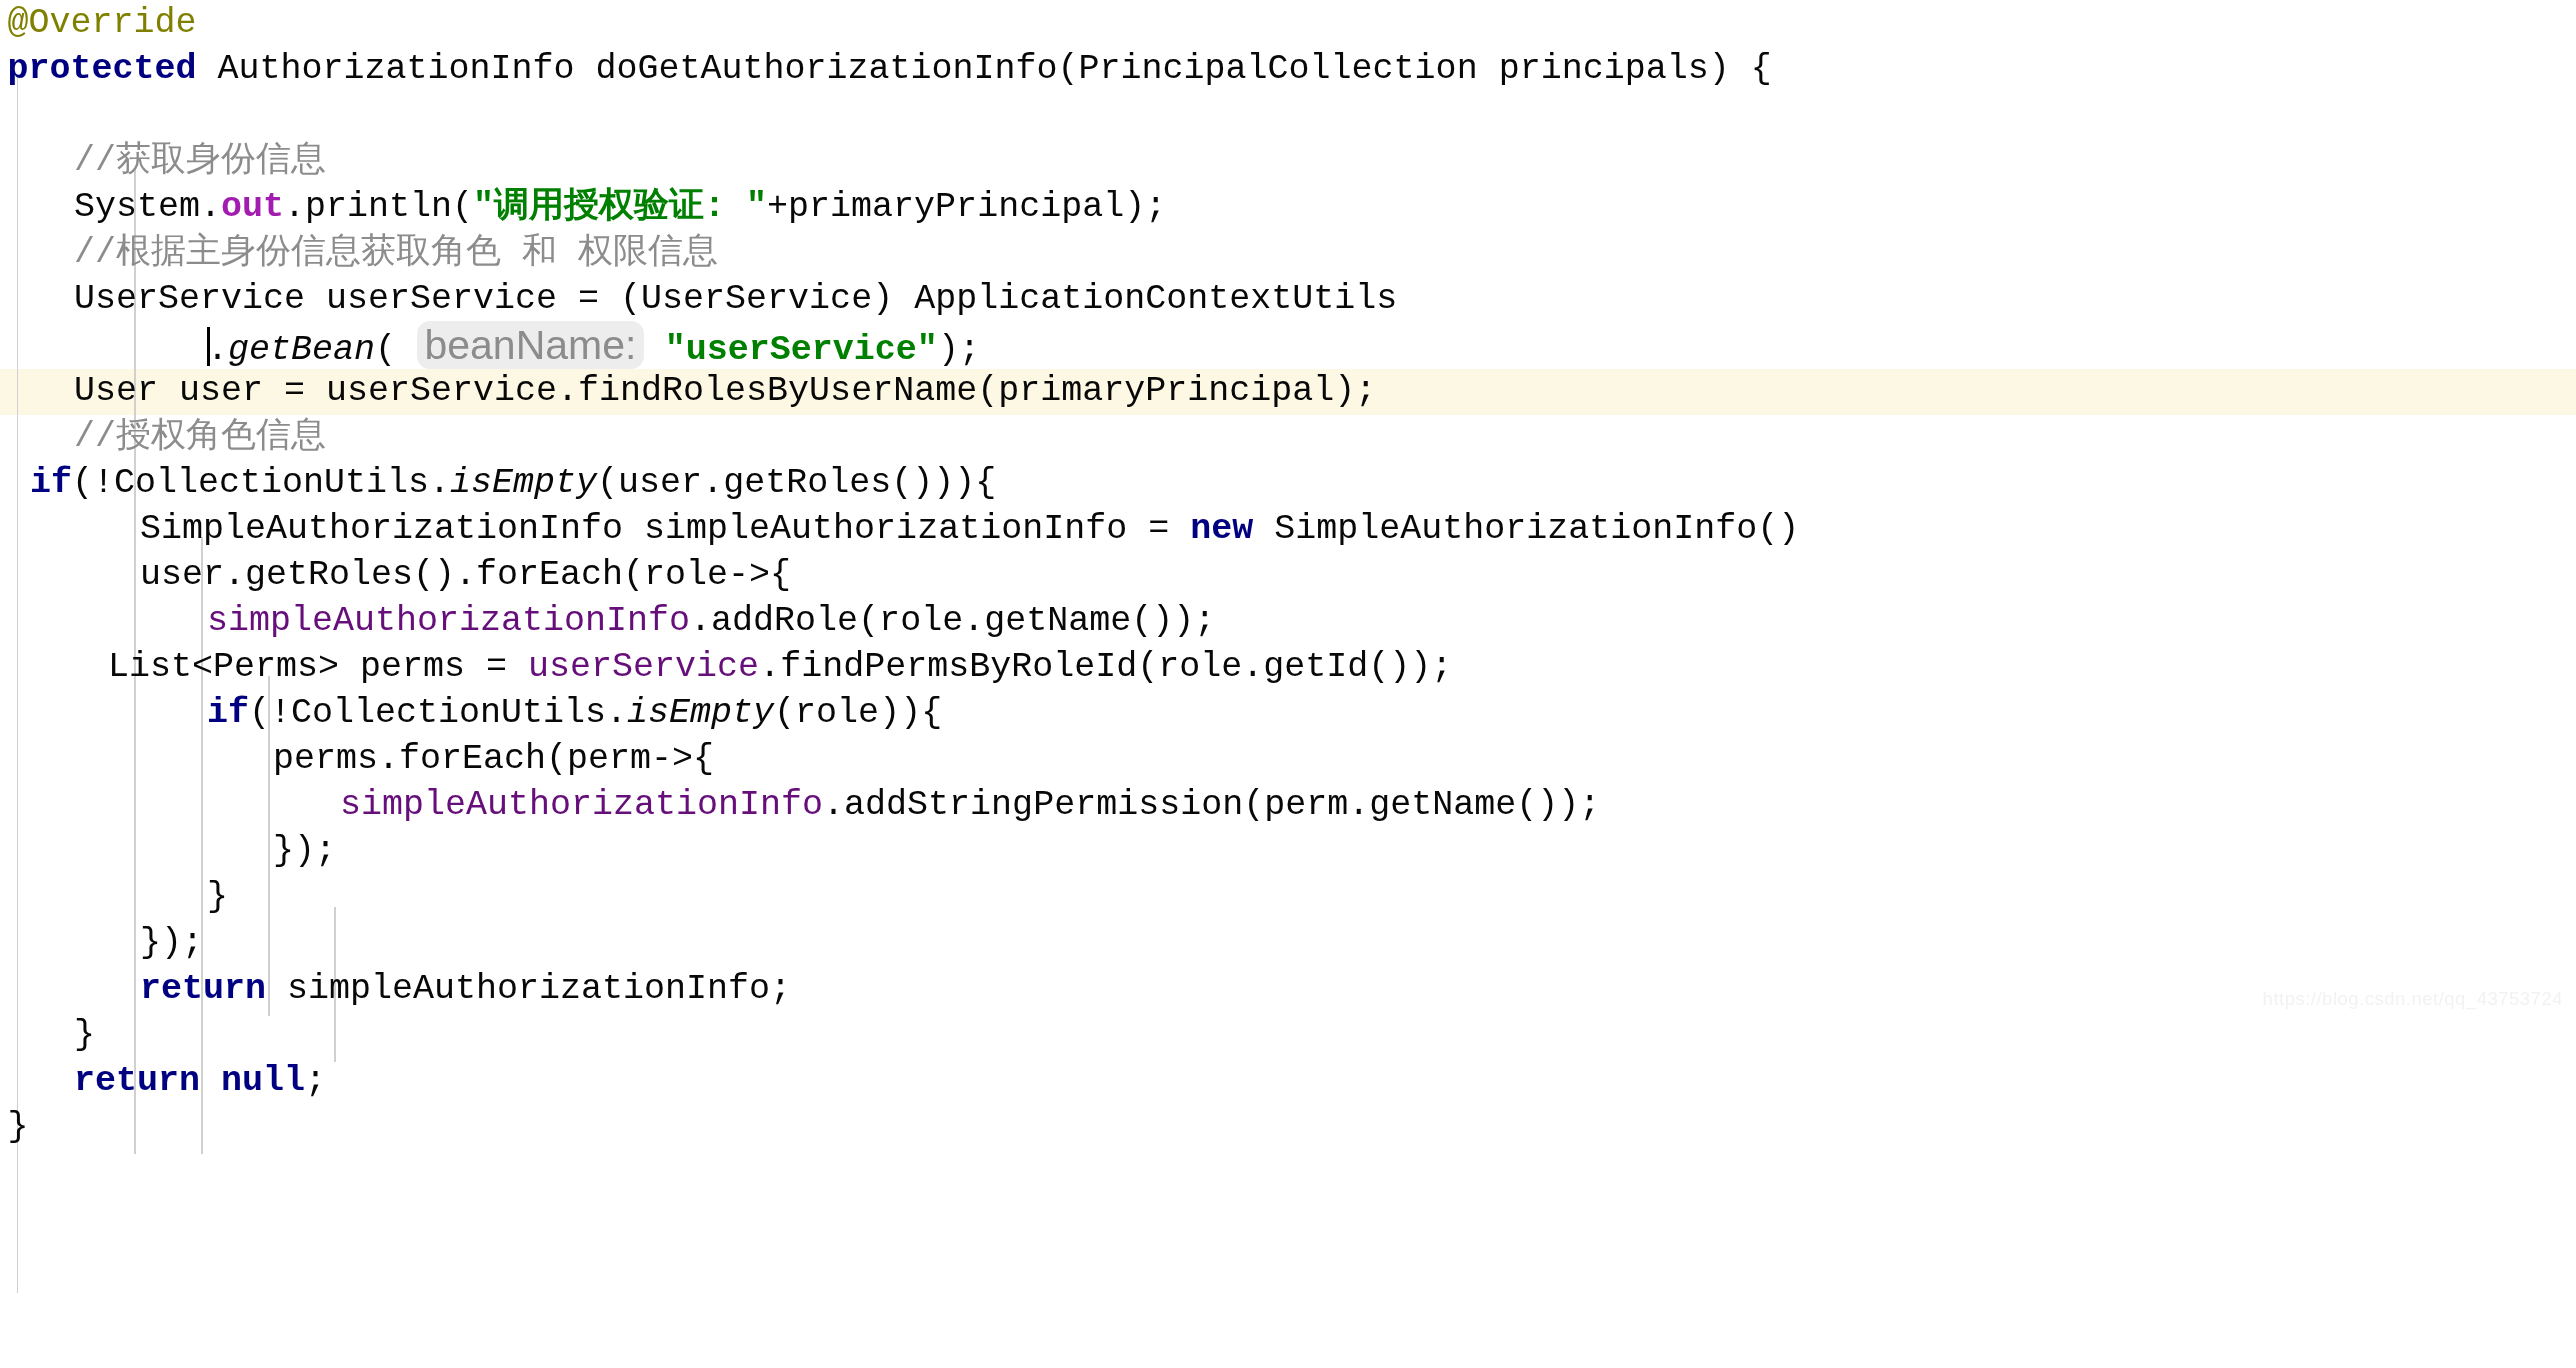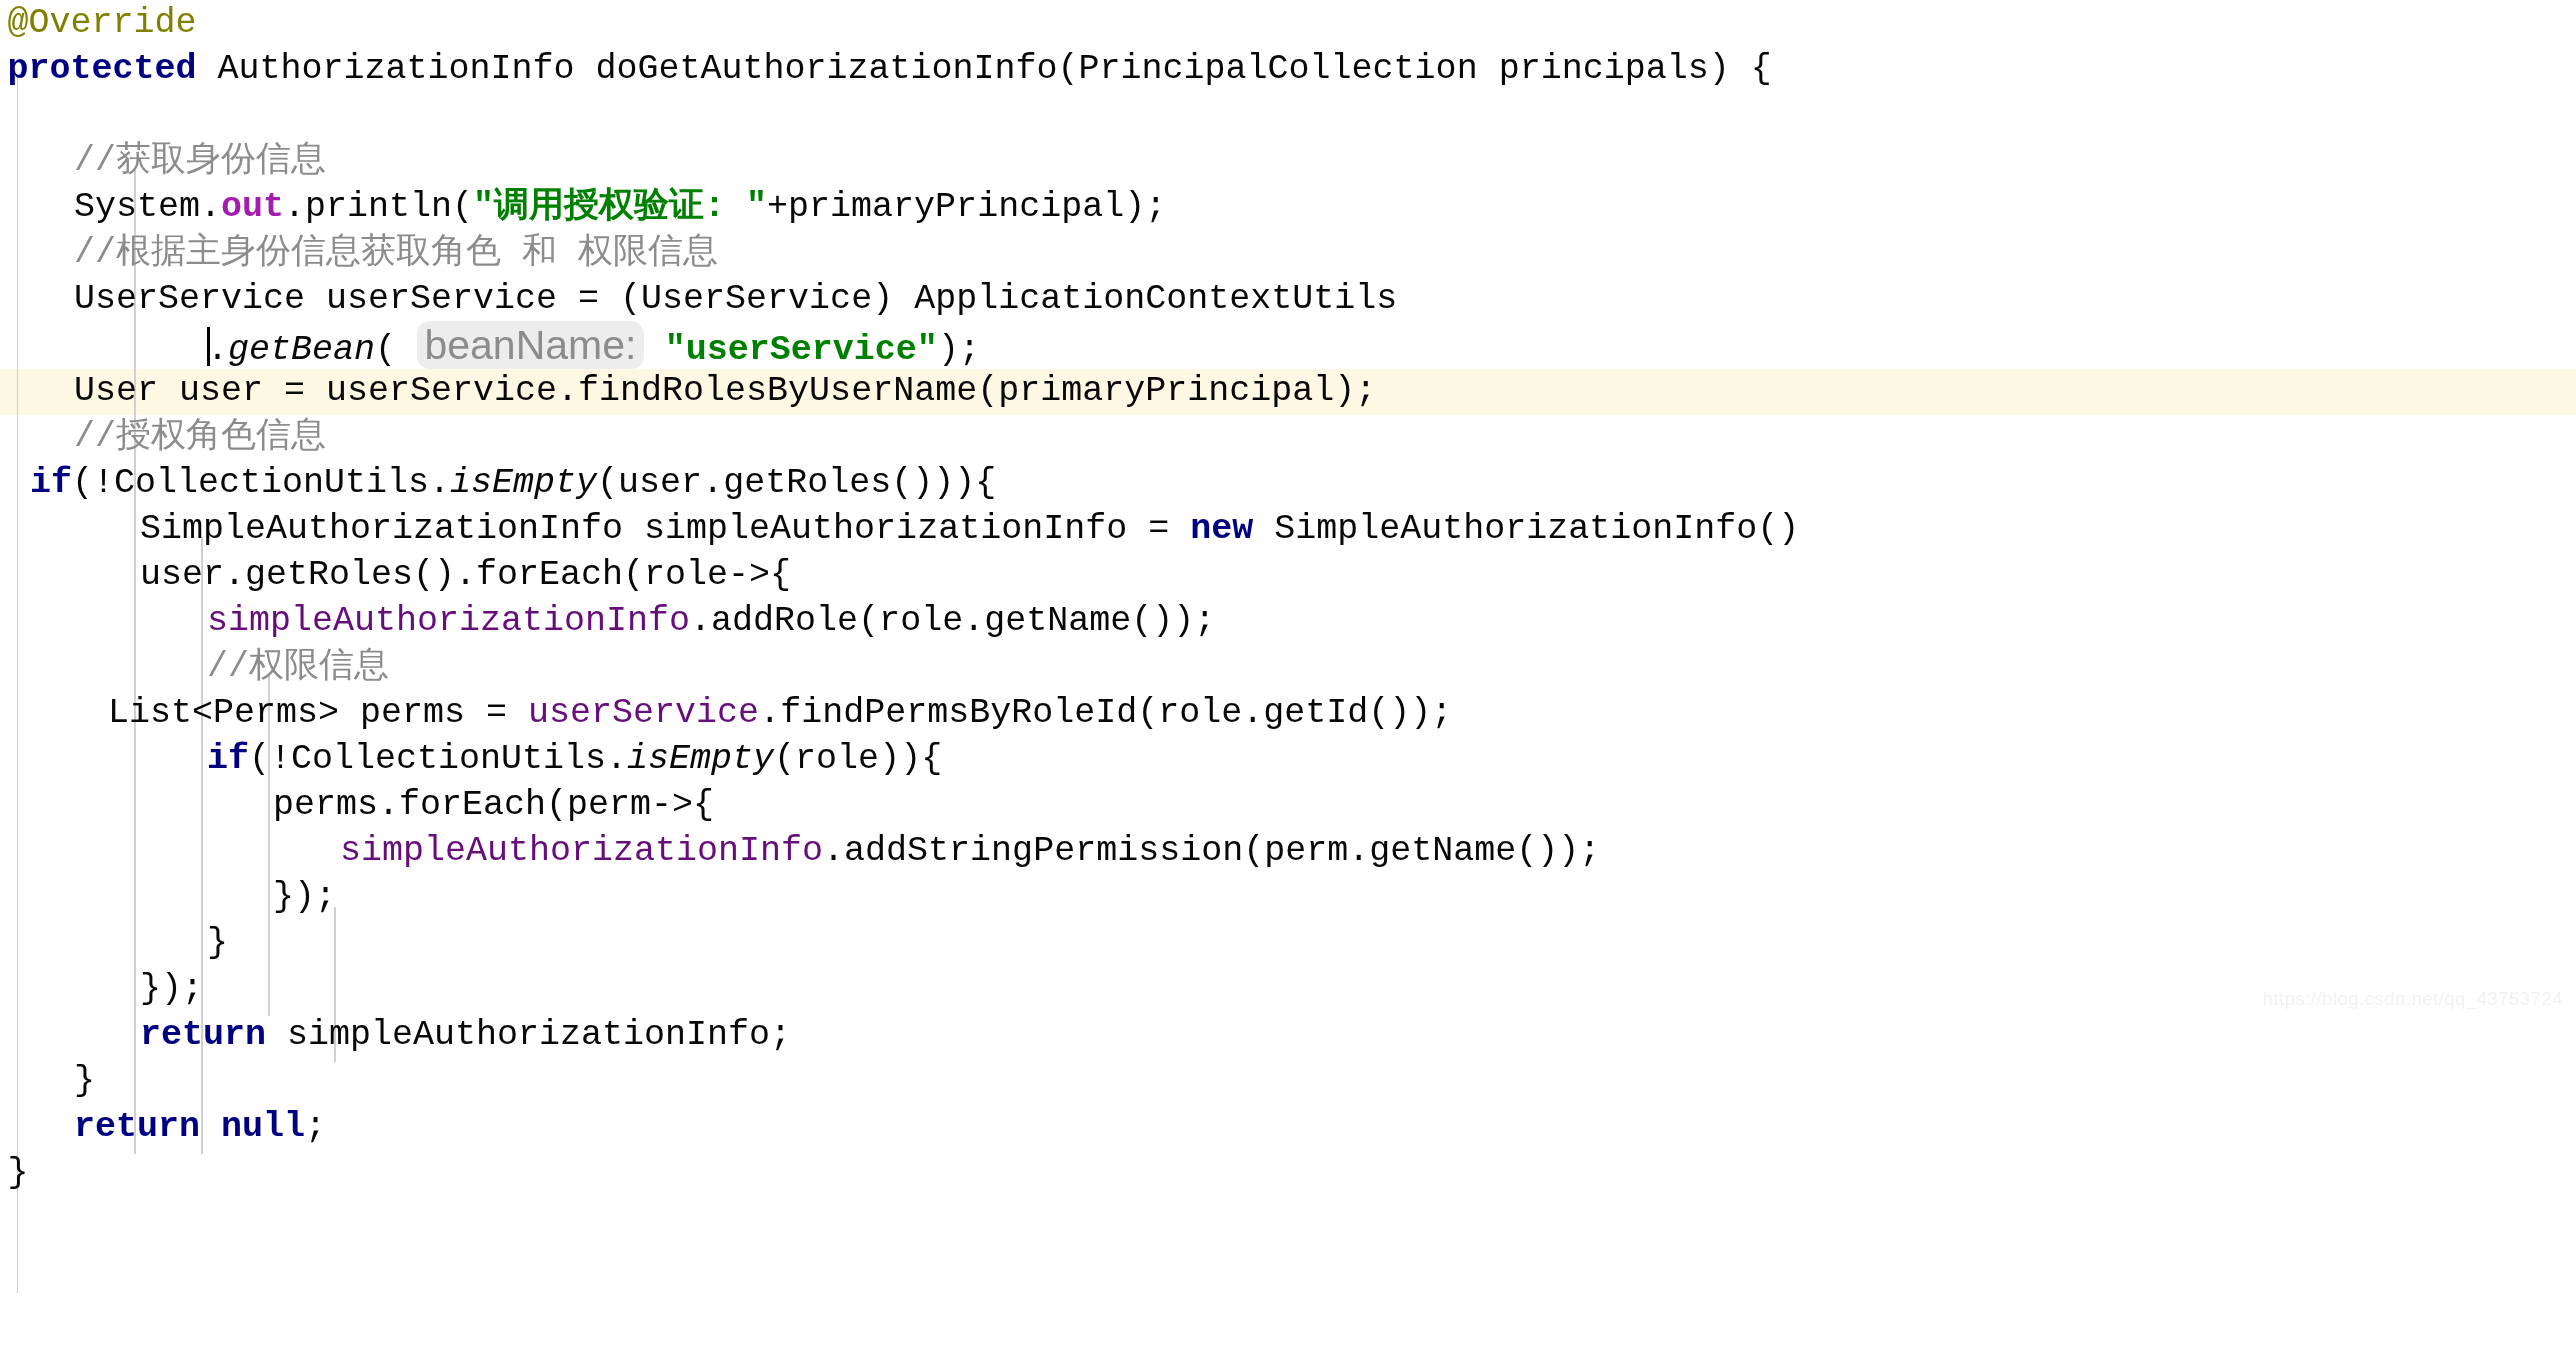--- a/index.html
+++ b/index.html
@@ -120,21 +120,20 @@
       <div class="ln" style="padding-left: 74px;"><span class="plain">System.</span><span class="fld">out</span><span class="plain">.println(</span><span class="str">"调用授权验证: "</span><span class="plain">+primaryPrincipal);</span></div>
       <div class="ln" style="padding-left: 74px;"><span class="cmt">//根据主身份信息获取角色 和 权限信息</span></div>
       <div class="ln" style="padding-left: 74px;"><span class="plain">UserService userService = (UserService) ApplicationContextUtils</span></div>
       <div class="ln" style="padding-left: 207px;"><span class="caret"></span><span class="plain">.</span><span class="mtd">getBean</span><span class="plain">( </span><span class="hint">beanName:</span><span class="plain"> </span><span class="str">"userService"</span><span class="plain">);</span></div>
       <div class="ln" style="padding-left: 74px;"><span class="plain">User user = userService.findRolesByUserName(primaryPrincipal);</span></div>
       <div class="ln" style="padding-left: 74px;"><span class="cmt">//授权角色信息</span></div>
       <div class="ln" style="padding-left: 30px;"><span class="kw">if</span><span class="plain">(!CollectionUtils.</span><span class="mtd">isEmpty</span><span class="plain">(user.getRoles())){</span></div>
       <div class="ln" style="padding-left: 140px;"><span class="plain">SimpleAuthorizationInfo simpleAuthorizationInfo = </span><span class="kw">new</span><span class="plain"> SimpleAuthorizationInfo()</span></div>
       <div class="ln" style="padding-left: 140px;"><span class="plain">user.getRoles().forEach(role-&gt;{</span></div>
       <div class="ln" style="padding-left: 207px;"><span class="local">simpleAuthorizationInfo</span><span class="plain">.addRole(role.getName());</span></div>
-      <div class="ln" style="padding-left: 207px;"><span class="cmt">//权限信息</span></div>
       <div class="ln" style="padding-left: 108px;"><span class="plain">List&lt;Perms&gt; perms = </span><span class="local">userService</span><span class="plain">.findPermsByRoleId(role.getId());</span></div>
       <div class="ln" style="padding-left: 207px;"><span class="kw">if</span><span class="plain">(!CollectionUtils.</span><span class="mtd">isEmpty</span><span class="plain">(role)){</span></div>
       <div class="ln" style="padding-left: 273px;"><span class="plain">perms.forEach(perm-&gt;{</span></div>
       <div class="ln" style="padding-left: 340px;"><span class="local">simpleAuthorizationInfo</span><span class="plain">.addStringPermission(perm.getName());</span></div>
       <div class="ln" style="padding-left: 273px;"><span class="plain">});</span></div>
       <div class="ln" style="padding-left: 207px;"><span class="plain">}</span></div>
       <div class="ln" style="padding-left: 140px;"><span class="plain">});</span></div>
       <div class="ln" style="padding-left: 140px;"><span class="kw">return</span><span class="plain"> simpleAuthorizationInfo;</span></div>
       <div class="ln" style="padding-left: 74px;"><span class="plain">}</span></div>
       <div class="ln" style="padding-left: 74px;"><span class="kw">return</span><span class="plain"> </span><span class="kw">null</span><span class="plain">;</span></div>

